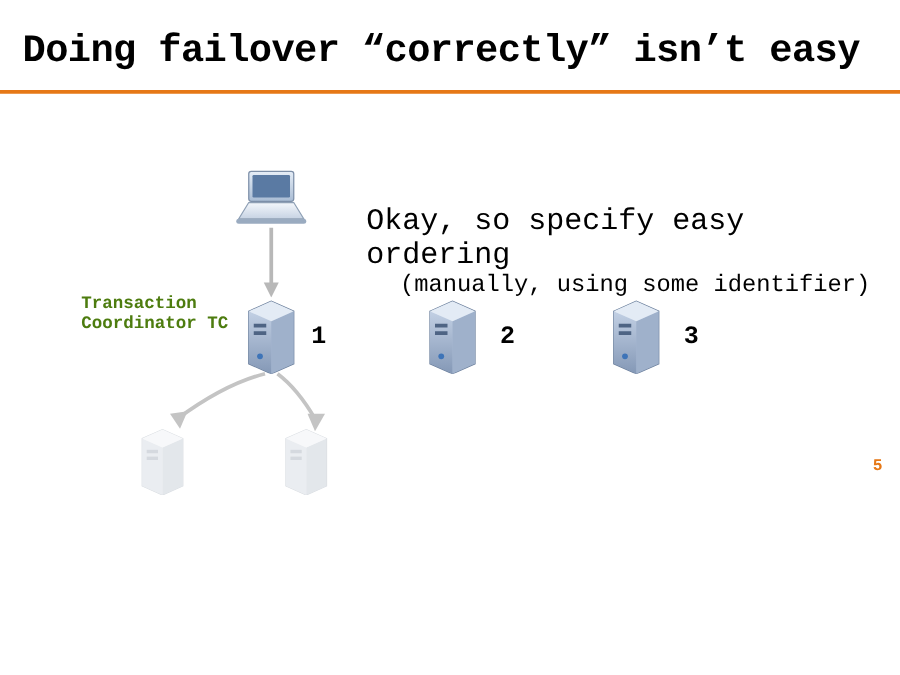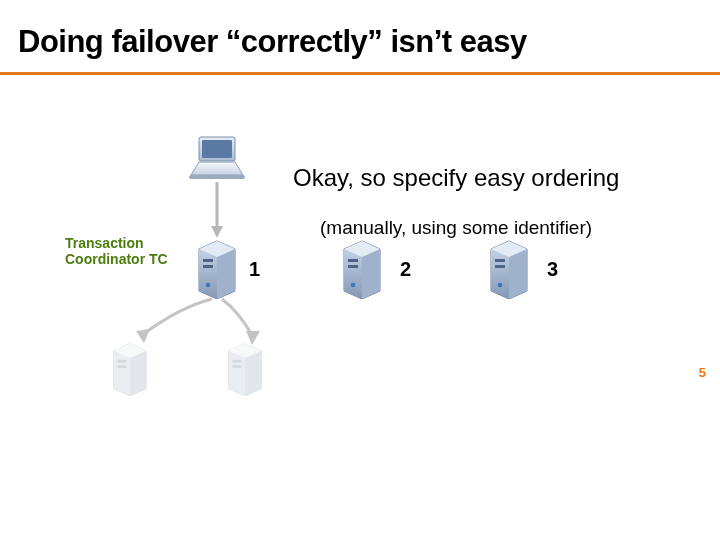--- a/index.html
+++ b/index.html
@@ -1,17 +1,17 @@
 <!DOCTYPE html>
 <html><head>
 <meta charset="utf-8">
 <style>
   * { margin: 0; padding: 0; box-sizing: border-box; }
   html, body { width: 720px; height: 540px; background: #fff; font-family: Arial, Helvetica, sans-serif; }
-  .slide { position: relative; width: 720px; height: 392px; }
+  .slide { position: relative; width: 720px; height: 392px; font-family: Liberation Mono, monospace; }
   .title { position: absolute; left: 18px; top: 24px; font-size: 31px; font-weight: bold; letter-spacing: -0.5px; color: #000; }
   .hr { position: absolute; left: 0; top: 72px; width: 720px; height: 3px; background: #e67817; }
   .line1 { position: absolute; left: 293px; top: 164px; font-size: 24px; color: #000; }
   .line2 { position: absolute; left: 320px; top: 217px; font-size: 19px; color: #000; }
   .tc-label { position: absolute; left: 65px; top: 235px; width: 120px; font-size: 14px; font-weight: bold; text-align: left; line-height: 1.15; color: #4d7c0f; }
   .page-num { position: absolute; right: 14px; bottom: 12px; font-size: 13px; font-weight: bold; color: #e67817; }
 
   .server-num { position: absolute; font-size: 20px; font-weight: bold; color: #000; }
   .n1 { left: 249px; top: 258px; }
   .n2 { left: 400px; top: 258px; }

